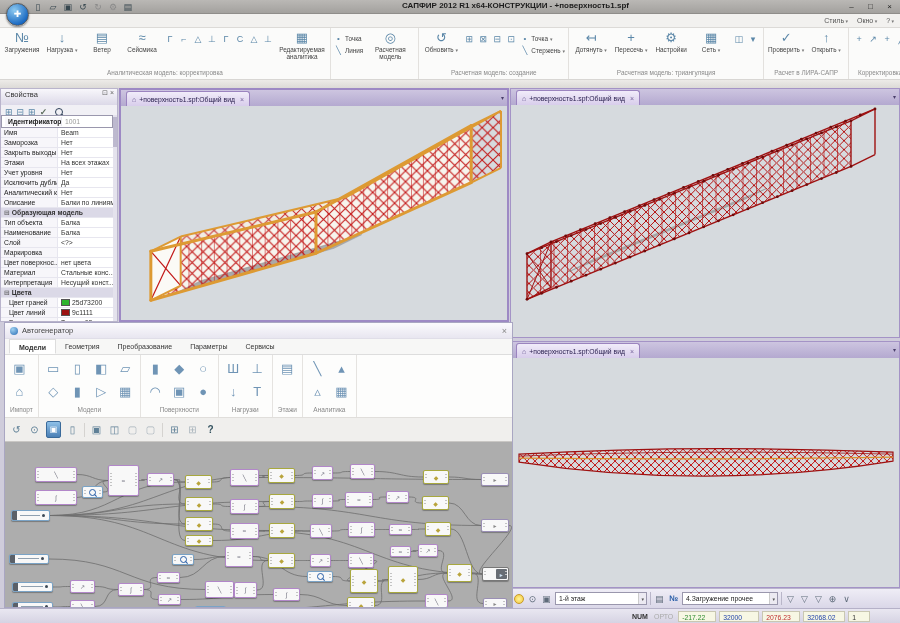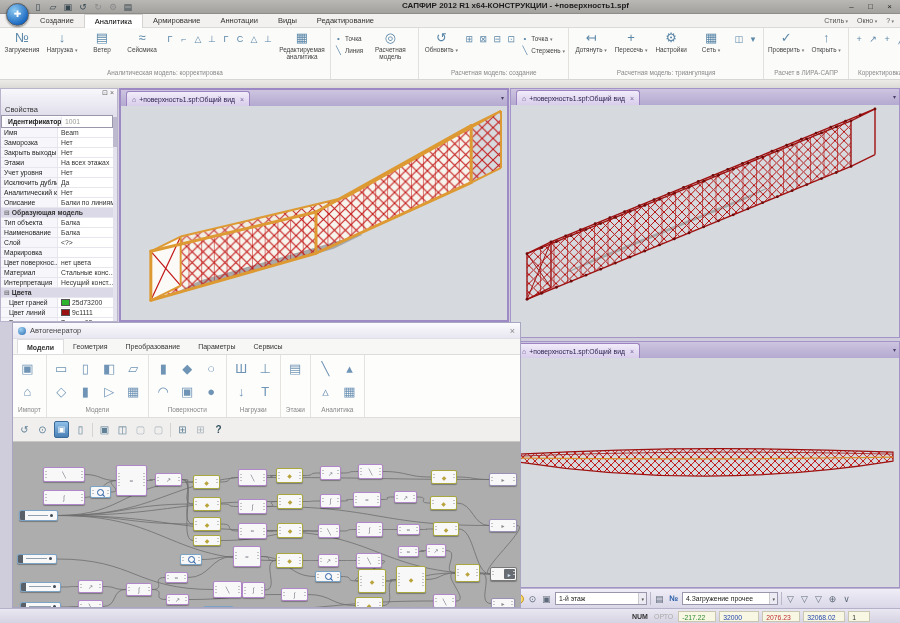--- a/index.html
+++ b/index.html
@@ -32,21 +32,21 @@
 .rbig .rtext{font-size:6.4px;color:#444;text-align:center;line-height:7px}
 .rgrid{display:grid;grid-auto-rows:19px;padding-top:1px}
 .gicon{width:14px;font-size:9px;color:#5b87a8;text-align:center;line-height:19px}
 .rstack{display:flex;flex-direction:column;gap:3px;padding-top:5px}
 .rrow{display:flex;align-items:center;gap:2px;font-size:6.4px;color:#444;white-space:nowrap}
 .rrow .sicon{font-size:8px;color:#5b87a8;width:9px;text-align:center}
 .arrv{font-size:5px;color:#777}
 .strip{position:absolute;left:0;top:80px;width:900px;height:8px;background:linear-gradient(#edebe8,#dcdad7)}
 
 .props{position:absolute;left:0;top:88px;width:118px;height:234px;background:#f1f0f5;border:1px solid #b9b4cc;box-sizing:border-box;z-index:2}
-.phead{height:16px;background:linear-gradient(#f8f7fb,#dcd9e8);font-size:7.5px;color:#333;padding:16px 4px;position:relative;box-sizing:border-box}
+.phead{height:16px;background:linear-gradient(#f8f7fb,#dcd9e8);font-size:7.5px;color:#333;padding:1px 4px;position:relative;box-sizing:border-box}
 .pbtns{position:absolute;right:3px;top:0;font-size:7px;color:#666}
 .ptool{height:14px;display:flex;align-items:center;gap:4px;padding:0 4px;border-bottom:1px solid #d5d3de}
 .ticon{font-size:9px;color:#5b87a8}
 .check{color:#5d6d5d;font-size:9px;font-weight:bold}
 .mag{width:6px;height:6px;border:1.5px solid #2e4058;border-radius:50%;position:relative;display:inline-block;margin-left:4px}
 .mag::after{content:"";position:absolute;width:4px;height:1.5px;background:#2e4058;transform:rotate(45deg);left:5px;top:6px}
 #proprows{position:absolute;top:26px;bottom:0;left:0;right:4px;overflow:hidden;font-size:6.8px}
 .prow{display:flex;height:9px;line-height:9px;border-bottom:1px solid #e7e6ef;background:#fff}
 .prow .pl{width:57px;padding-left:3px;color:#222;background:#f7f6fa;border-right:1px solid #e7e6ef;white-space:nowrap;overflow:hidden;box-sizing:border-box}
 .prow .pv{flex:1;padding-left:3px;color:#333;white-space:nowrap;overflow:hidden}
@@ -62,21 +62,21 @@
 .vp1{left:119px;top:88px;width:390px;height:234px;border:2px solid #9d89c4}
 .vp2{left:510px;top:88px;width:390px;height:250px}
 .vp3{left:510px;top:341px;width:390px;height:247px}
 .vtabs{position:absolute;left:0;top:0;right:0;height:16px;background:linear-gradient(#cdc5e0,#b4a9d0);display:flex;align-items:flex-end;padding-left:5px}
 .vtab{height:14px;display:flex;align-items:center;gap:3px;background:linear-gradient(#f1ecfa,#d8cdeb);border:1px solid #9b84bf;border-bottom:none;border-radius:3px 3px 0 0;padding:0 5px;font-size:6.8px;color:#241a4a;white-space:nowrap}
 .vhome{font-size:7px;color:#6b5d93}
 .vx{color:#77659c;font-size:7px;margin-left:2px}
 .vdd{position:absolute;right:3px;top:4px;font-size:6px;color:#4a3f6b}
 .vbody{position:absolute;left:0;top:16px;right:0;bottom:0;overflow:hidden}
 
-.autogen{position:absolute;left:12px;top:322px;width:509px;height:286px;background:#15803d;border:1px solid #a9a6c2;box-sizing:border-box;z-index:3;display:flex;flex-direction:column}
+.autogen{position:absolute;left:4px;top:322px;width:509px;height:286px;background:#15803d;border:1px solid #a9a6c2;box-sizing:border-box;z-index:3;display:flex;flex-direction:column}
 .aghead{height:15px;background:linear-gradient(#fbfafd,#e8e6f0);display:flex;align-items:center;padding:0 5px;gap:4px;font-size:7.5px;color:#444;border-bottom:1px solid #e0dee8}
 .aglogo{width:8px;height:8px;border-radius:50%;background:radial-gradient(circle at 35% 30%,#9fd1f0,#2a6db5)}
 .agx{margin-left:auto;color:#888;font-size:9px}
 .agtabs{height:15px;background:#f7f7f6;border-bottom:1px solid #ddd;display:flex;padding-left:4px}
 .agtab{padding:0 9px;font-size:7px;line-height:15px;color:#333}
 .agtab.active{background:#fff;border:1px solid #ddd;border-bottom:1px solid #fff;font-weight:bold}
 .agrib{height:62px;display:flex;background:#fdfdfc;border-bottom:1px solid #e0dedb}
 .aggroup{display:flex;flex-direction:column;border-right:1px solid #e5e3e0;padding:2px 5px 0}
 .agicons{flex:1;display:grid;grid-auto-flow:column;grid-template-rows:23px 23px;column-gap:5px}
 .agicon{width:19px;font-size:13px;color:#6f94b5;text-align:center;line-height:23px}
@@ -131,28 +131,20 @@
       </div>
     <div class="apptitle">САПФИР 2012 R1 x64-КОНСТРУКЦИИ - +поверхность1.spf</div>
     <div class="winbtns" id="winbtns">
         <span>–</span>
         <span>□</span>
         <span>×</span>
       </div>
   </div>
 
   <div class="tabrow">
-    <div id="rtabs">
-        <div class="rtab">Создание</div>
-        <div class="rtab active">Аналитика</div>
-        <div class="rtab">Армирование</div>
-        <div class="rtab">Аннотации</div>
-        <div class="rtab">Виды</div>
-        <div class="rtab">Редактирование</div>
-      </div>
     <div class="winmenu" id="winmenu">
         <span><b>Стиль</b><span class="arrv"> ▾</span></span>
         <span><b>Окно</b><span class="arrv"> ▾</span></span>
         <span><b>?</b><span class="arrv"> ▾</span></span>
       </div>
   </div>
 
   <div class="ribbon" id="ribbon">
       <div class="rgroup">
         <div class="ritems">

